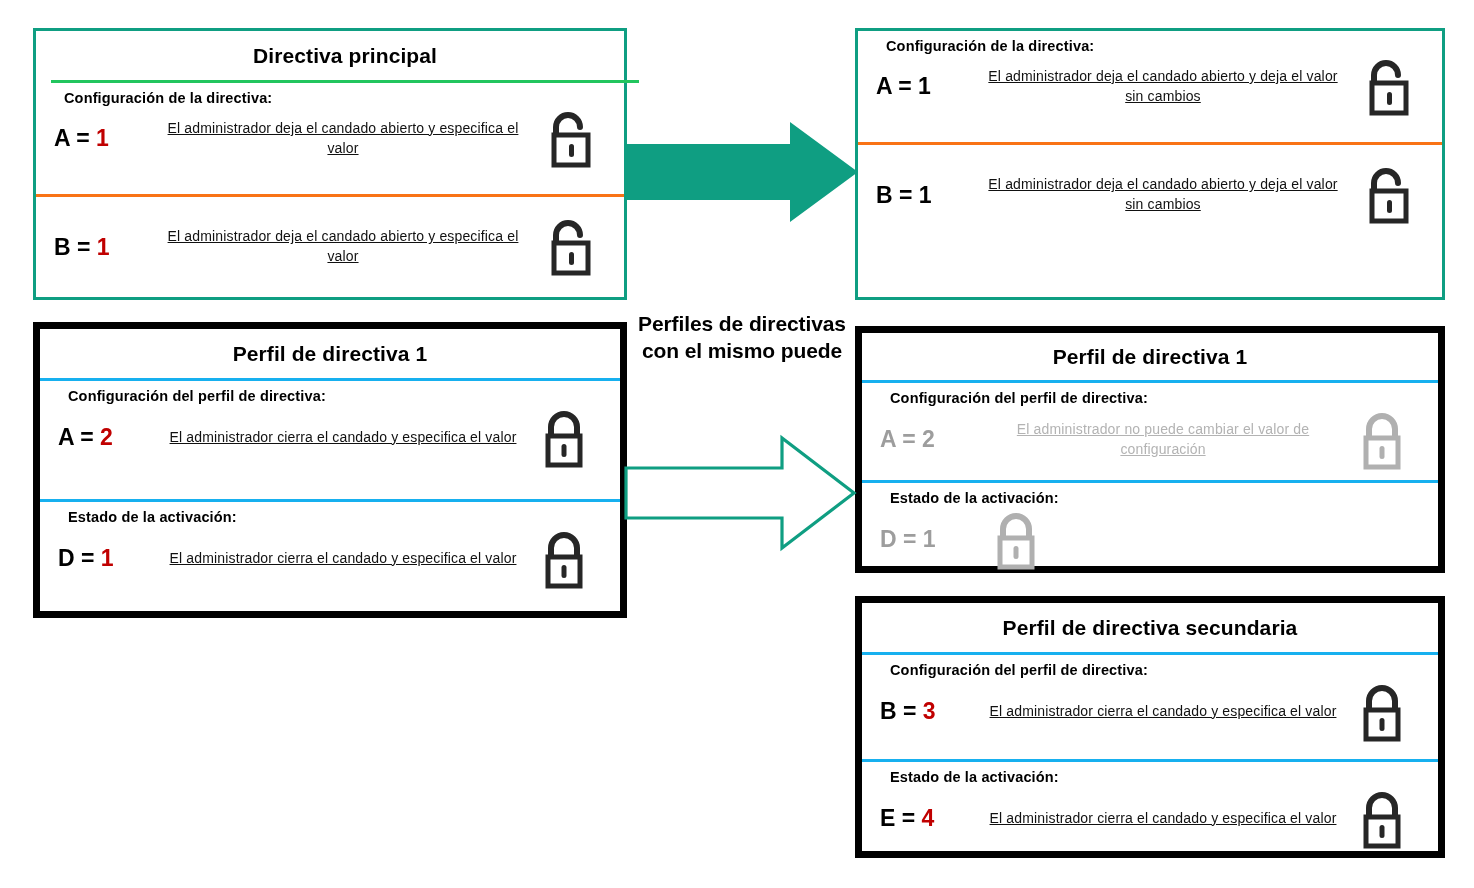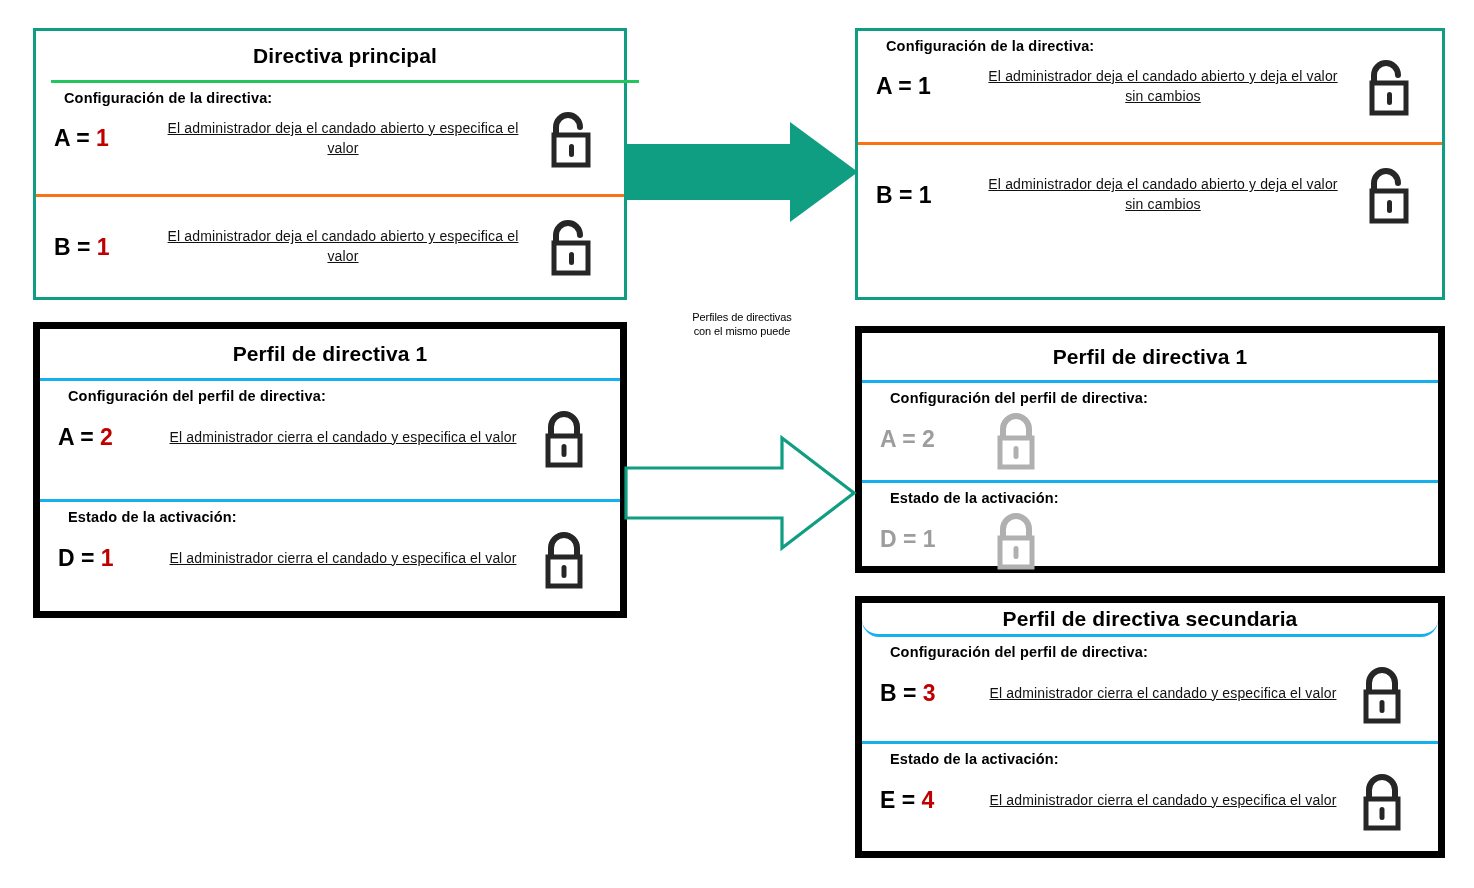--- a/index.html
+++ b/index.html
@@ -51,21 +51,21 @@
   .lockcell{flex:0 0 auto;width:72px;display:flex;justify-content:center;align-items:center;}
 
   
   .dim .kv{color:#9d9d9d;}
   .dim .kv .val{color:#9d9d9d;}
   .dim .desc{color:#b3b3b3;}
 
   
   .center-label{
     position:absolute;text-align:center;
-    font-size:11px;font-weight:normal;color:#000;line-height:1.3;
+    font-size:21px;font-weight:bold;color:#000;line-height:1.3;
     letter-spacing:-0.1px;
   }
 
   
   .arrow-svg{position:absolute;overflow:visible;}
 </style>
 </head>
 <body>
 
 <div class="panel teal" style="left:33px;top:28px;width:594px;height:272px;">
@@ -181,20 +181,21 @@
 
 <div class="panel blue dim" style="left:855px;top:326px;width:590px;height:247px;">
   <div class="panel-title" style="height:50px;color:#000;">Perfil de directiva 1</div>
 
   <div class="row" style="height:97px;">
     <div class="row-heading" style="color:#000;">Configuración  del perfil  de directiva:</div>
     <div class="row-body">
       <div class="kv">
         <span>A = </span><span class="val">2</span>
       </div>
+      <div class="desc">El administrador  no puede  cambiar  el valor  de configuración</div>
       <div class="lockcell">
         <svg width="56" height="62" viewBox="0 0 56 62" aria-hidden="true">
           <path d="M15 30 L15 20 A13 13 0 0 1 41 20 L41 30" fill="none" stroke="#b0b0b0" stroke-width="6"></path>
           <rect x="12" y="29" width="32" height="29" fill="#ffffff" stroke="#b0b0b0" stroke-width="5"></rect>
           <rect x="25.5" y="37" width="5" height="13" rx="2.5" fill="#b0b0b0"></rect>
         </svg>
       </div>
     </div>
   </div>
 
@@ -209,21 +210,21 @@
           <path d="M15 30 L15 20 A13 13 0 0 1 41 20 L41 30" fill="none" stroke="#b0b0b0" stroke-width="6"></path>
           <rect x="12" y="29" width="32" height="29" fill="#ffffff" stroke="#b0b0b0" stroke-width="5"></rect>
           <rect x="25.5" y="37" width="5" height="13" rx="2.5" fill="#b0b0b0"></rect>
         </svg>
       </div>
     </div>
   </div>
 </div>
 
 <div class="panel blue" style="left:855px;top:596px;width:590px;height:262px;">
-  <div class="panel-title" style="height:34px;border-radius:20px;">Perfil de directiva secundaria</div>
+  <div class="panel-title" style="height:52px;">Perfil de directiva secundaria</div>
 
   <div class="row" style="height:104px;">
     <div class="row-heading">Configuración  del perfil  de directiva:</div>
     <div class="row-body">
       <div class="kv">
         <span>B = </span><span class="val">3</span>
       </div>
       <div class="desc">El administrador  cierra el candado  y especifica el valor</div>
       <div class="lockcell">
         <svg width="56" height="62" viewBox="0 0 56 62" aria-hidden="true">

